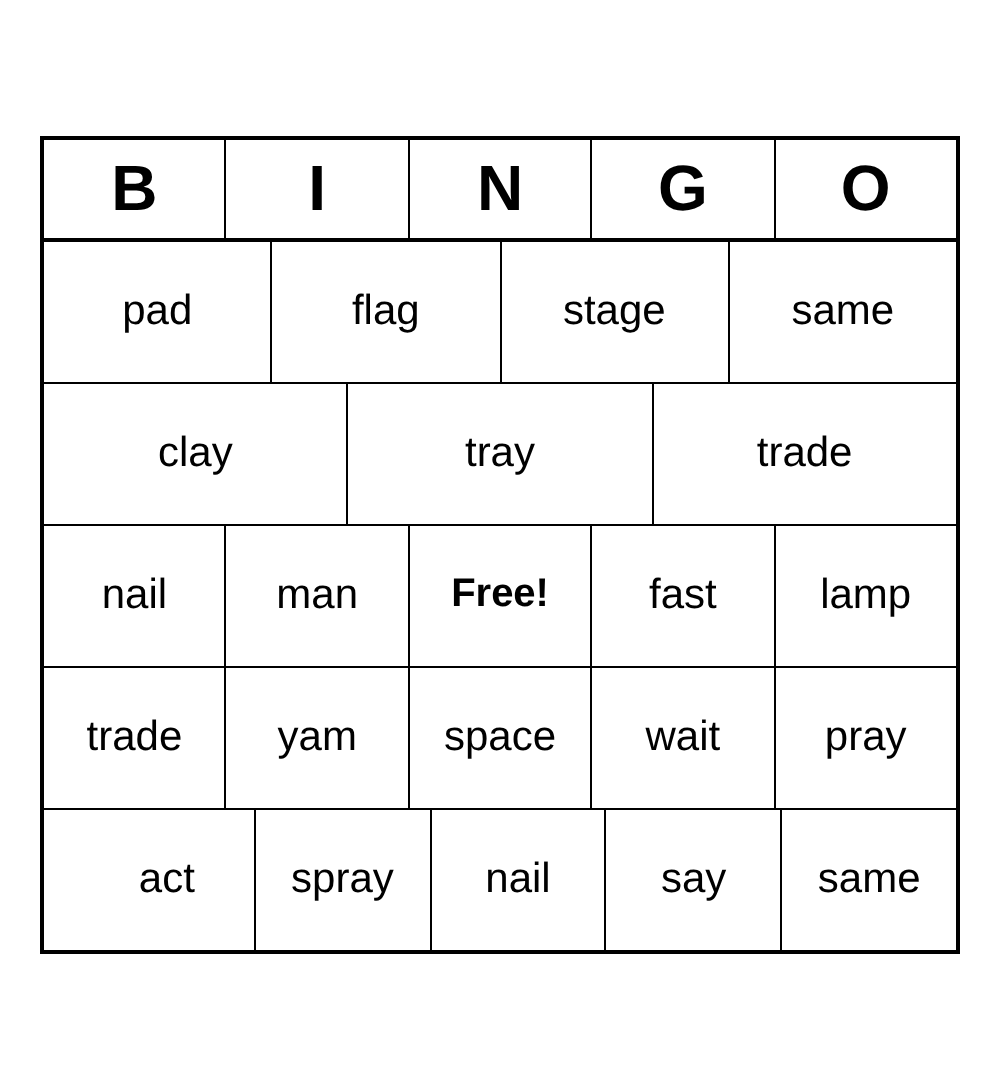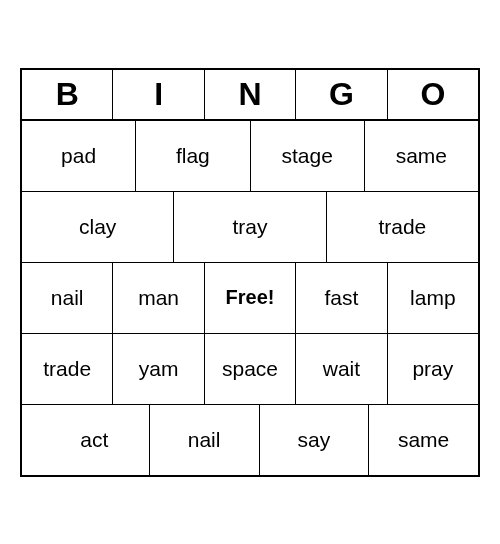--- a/index.html
+++ b/index.html
@@ -111,18 +111,19 @@
       </div>
       <div class="bingo-row">
         <div class="bingo-cell">trade</div>
         <div class="bingo-cell">yam</div>
         <div class="bingo-cell">space</div>
         <div class="bingo-cell">wait</div>
         <div class="bingo-cell">pray</div>
       </div>
       <div class="bingo-row">
         <div class="bingo-cell">act</div>
+        <div class="bingo-cell">spray</div>
         <div class="bingo-cell">nail</div>
         <div class="bingo-cell">say</div>
         <div class="bingo-cell">same</div>
       </div>
     </div>
 </div>
 
 </body></html>

